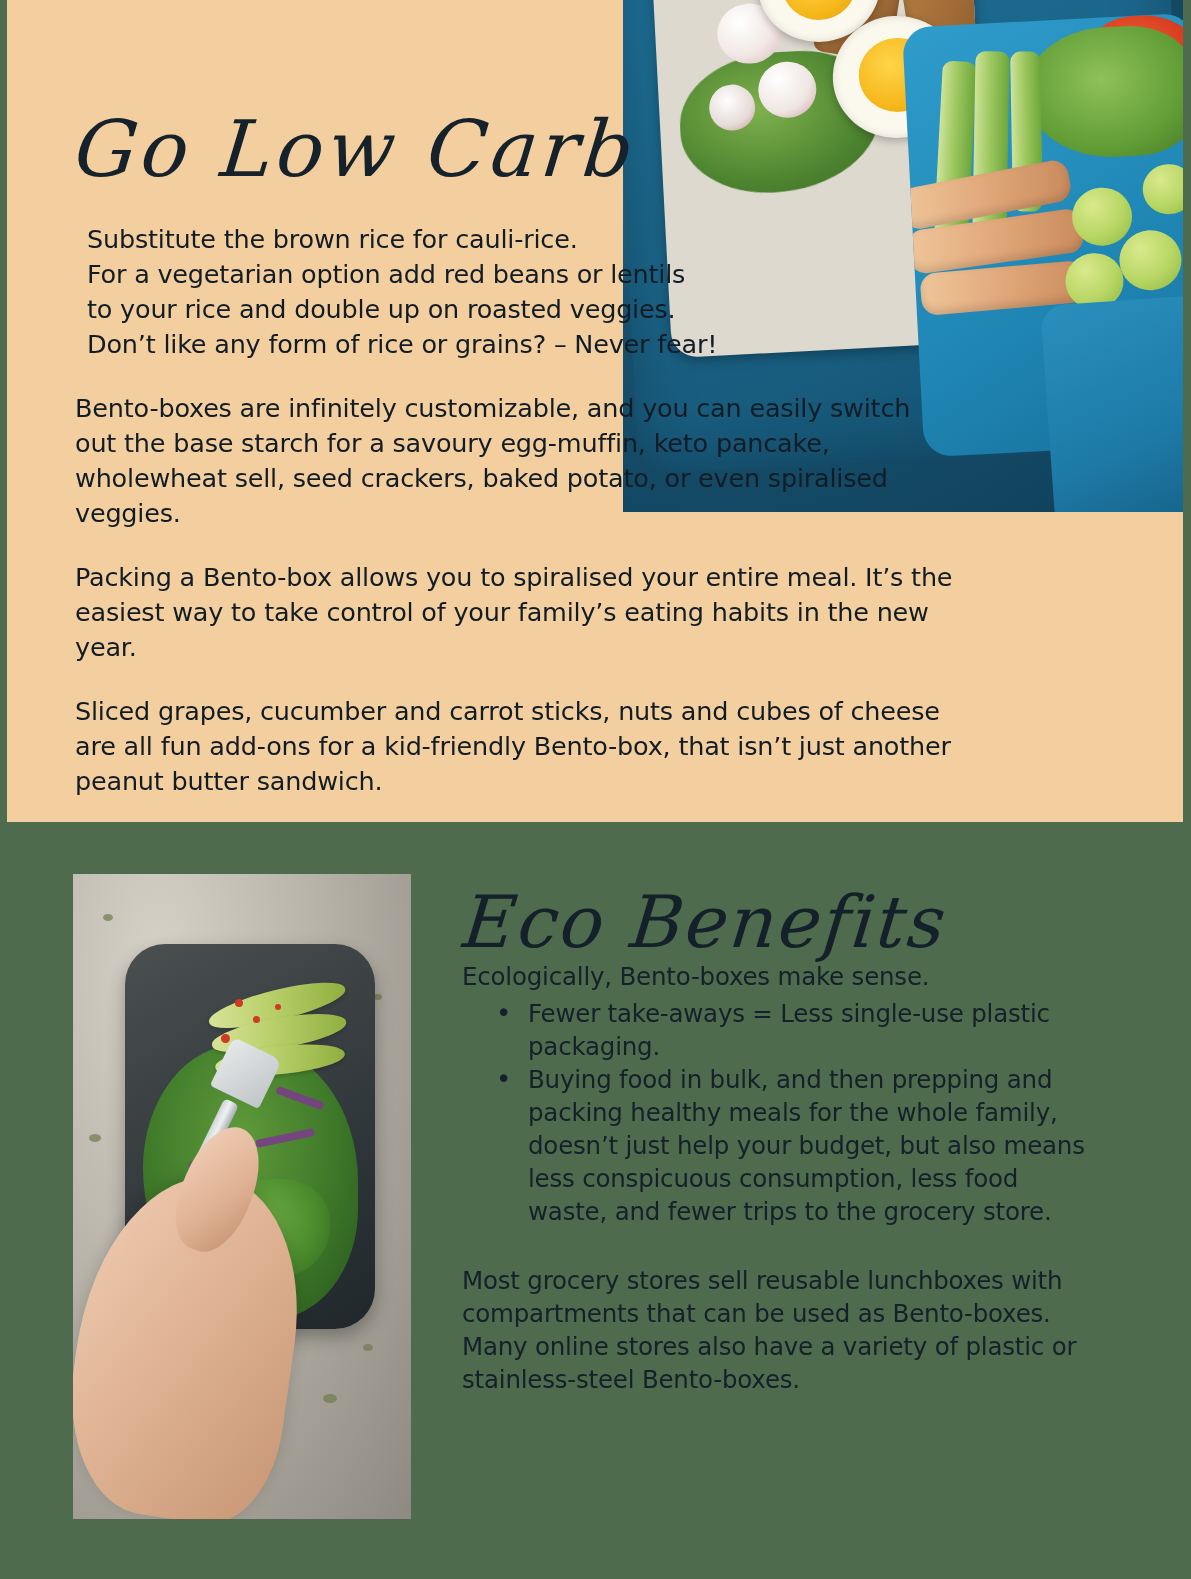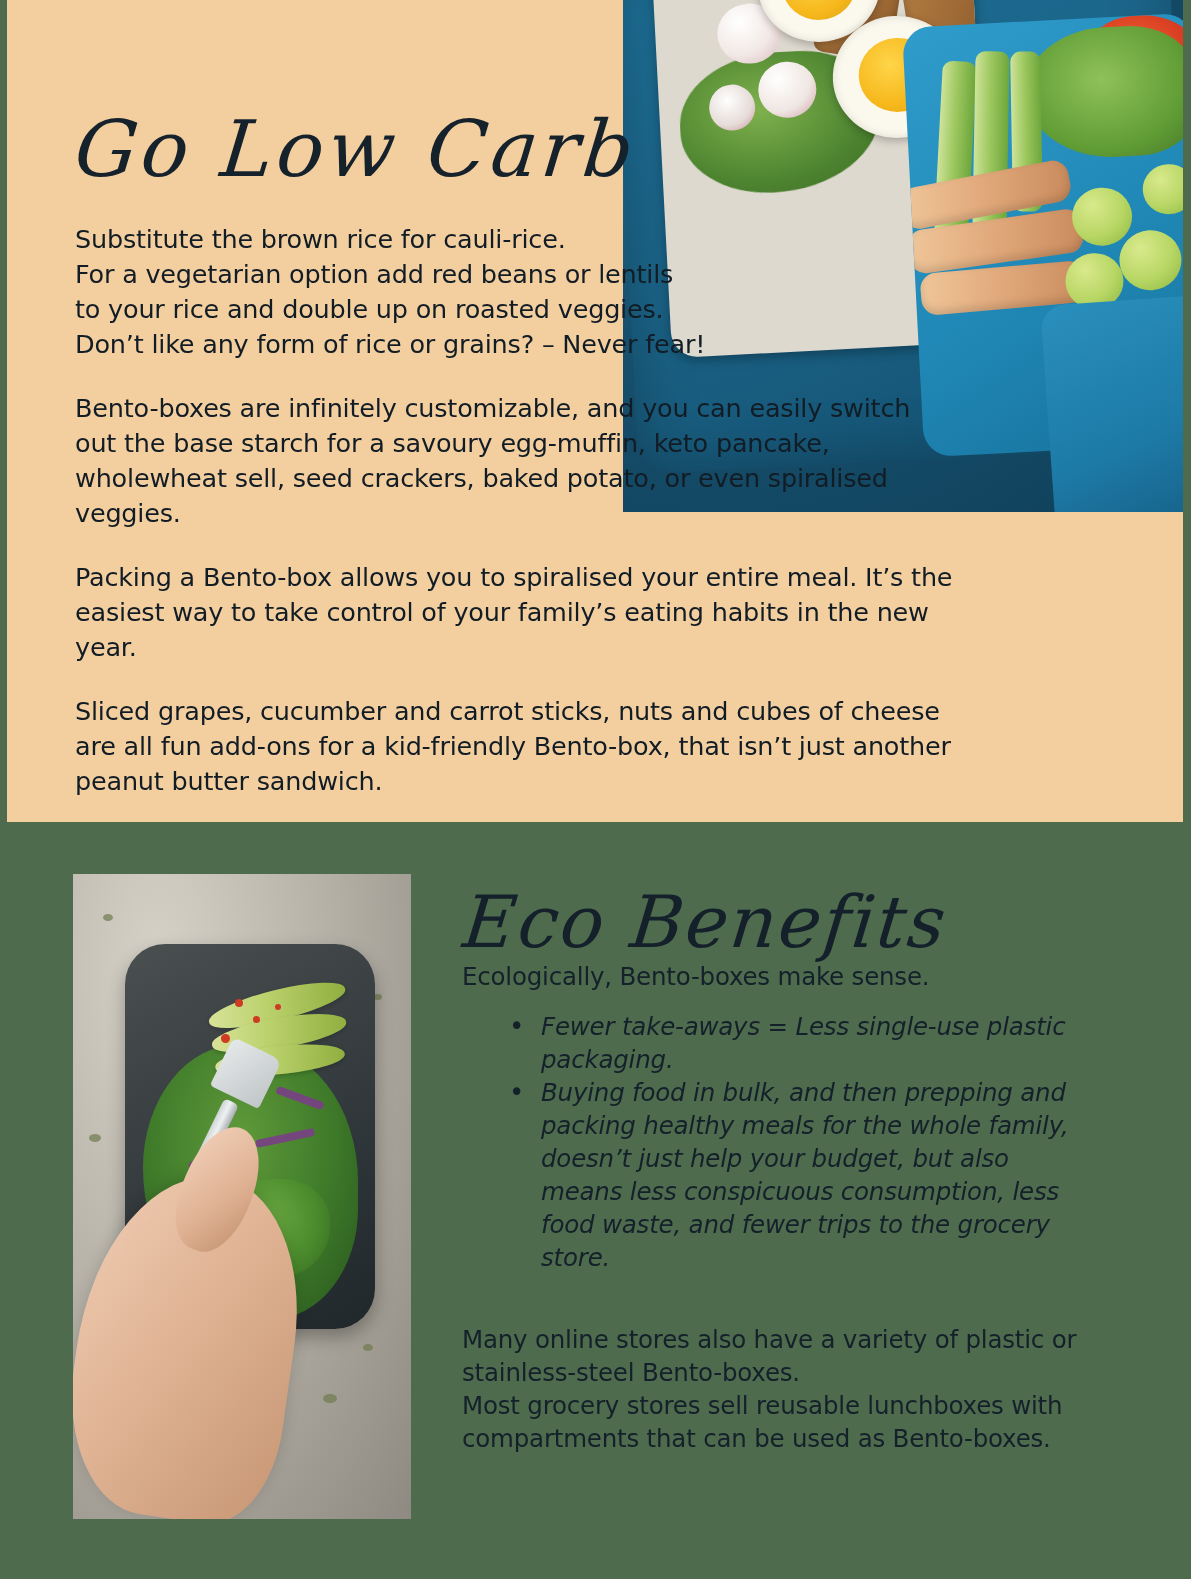--- a/index.html
+++ b/index.html
@@ -353,24 +353,23 @@
     top: 138px;
     width: 640px;
     color: #14202a;
     font-size: 24.5px;
     line-height: 33px;
     font-family: "DejaVu Sans", sans-serif;
     letter-spacing: -0.2px;
   }
   .eco-body p { margin: 0; }
   .eco-list {
-    margin: 17px;
+    margin: 4px;
     padding-left: 62px;
     list-style: none;
-    font-style: italic;
   }
   .eco-list li {
     position: relative;
     margin: 0 0 0 0;
   }
   .eco-list li::before {
     content: "\2022";
     position: absolute;
     left: -32px;
     top: 0;
@@ -424,21 +423,21 @@
         <div class="bp-grape" style="left:142px; top:300px; width:54px; height:52px;"></div>
         <div class="bp-grape" style="left:232px; top:150px; width:52px; height:50px;"></div>
       </div>
 
       <div class="bp-lid"></div>
     </div>
 
     <div class="top-title">Go Low Carb</div>
 
     <div class="top-body">
-      <p style="white-space: pre-line;">Substitute the brown rice for cauli-rice.
+      <p style="white-space: pre-line; margin-left: 12px;">Substitute the brown rice for cauli-rice.
 For a vegetarian option add red beans or lentils
 to your rice and double up on roasted veggies.
 Don’t like any form of rice or grains? – Never fear!</p>
       <p>Bento-boxes are infinitely customizable, and you can easily switch out the base starch for a savoury egg-muffin, keto pancake, wholewheat sell, seed crackers, baked potato, or even spiralised veggies.</p>
       <p>Packing a Bento-box allows you to spiralised your entire meal. It’s the easiest way to take control of your family’s eating habits in the new year.</p>
       <p>Sliced grapes, cucumber and carrot sticks, nuts and cubes of cheese are all fun add-ons for a kid-friendly Bento-box, that isn’t just another peanut butter sandwich.</p>
     </div>
 
     <div class="left-margin"></div>
     <div class="right-margin"></div>
@@ -482,19 +481,19 @@
     <div class="eco-title">Eco Benefits</div>
 
     <div class="eco-body">
       <p>Ecologically, Bento-boxes make sense.</p>
       <ul class="eco-list">
         <li>Fewer take-aways = Less single-use plastic packaging.</li>
         <li>Buying food in bulk, and then prepping and packing healthy meals for the whole family, doesn’t just help your budget, but also means less conspicuous consumption, less food waste, and fewer trips to the grocery store.</li>
       </ul>
       <div class="eco-gap"></div>
       <div class="eco-tail">
+        <p>Most grocery stores sell reusable lunchboxes with compartments that can be used as Bento-boxes.</p>
         <p>Many online stores also have a variety of plastic or stainless-steel Bento-boxes.</p>
-        <p>Most grocery stores sell reusable lunchboxes with compartments that can be used as Bento-boxes.</p>
       </div>
     </div>
   </div>
 
 </div>
 
 </body></html>

